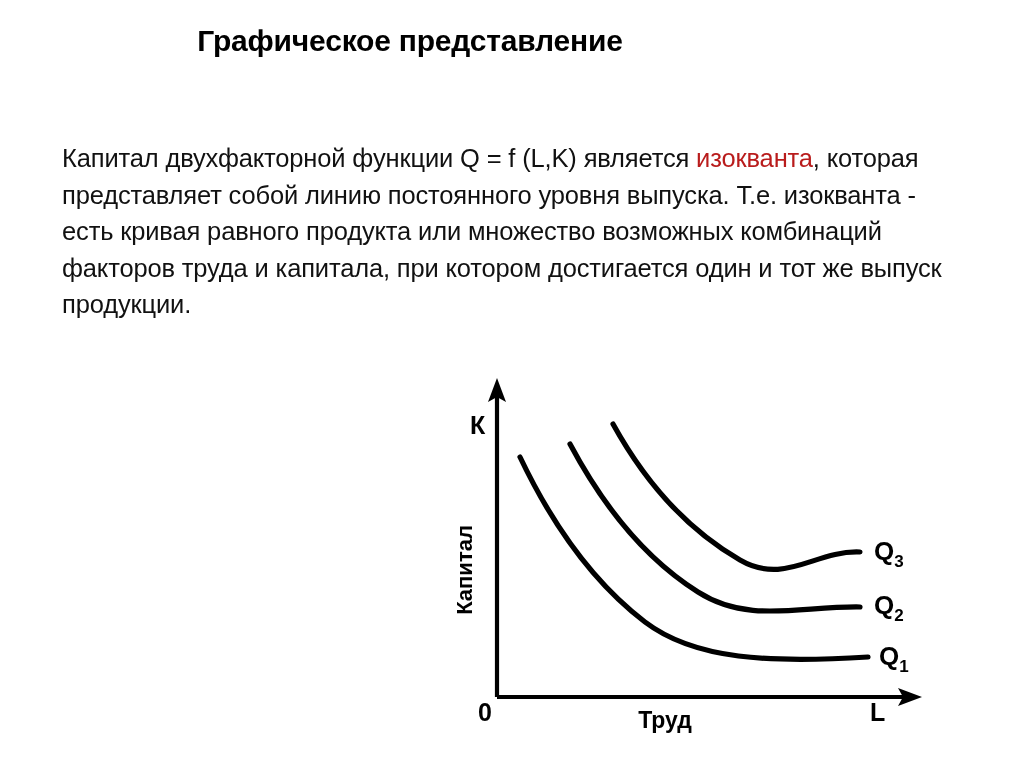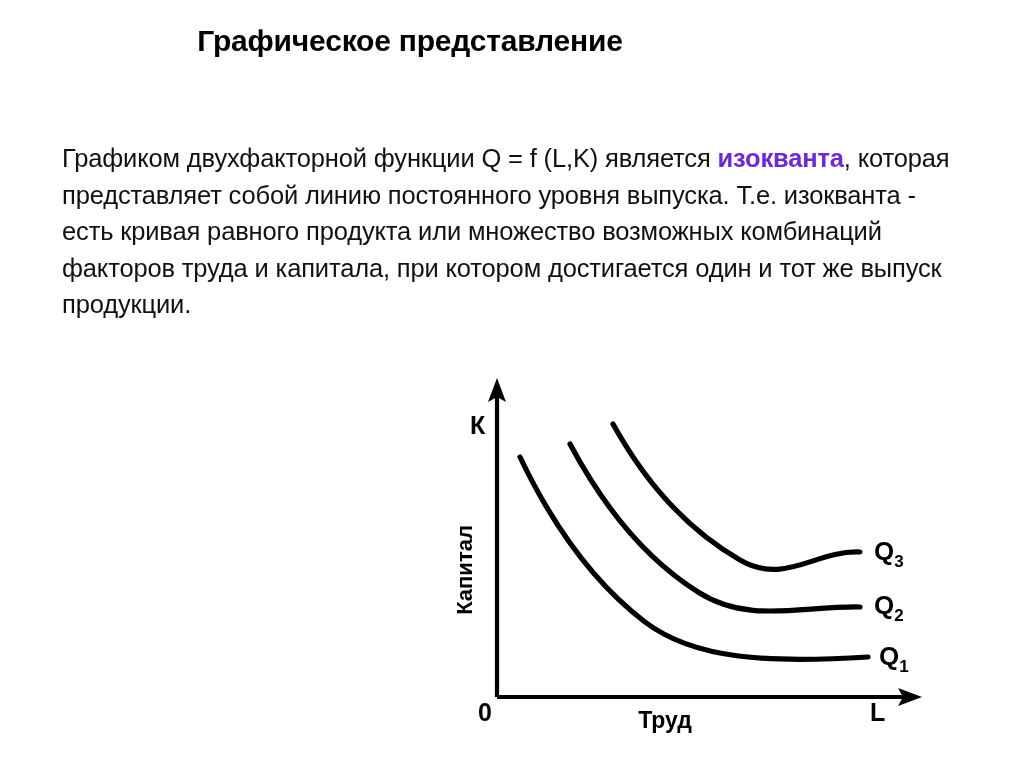--- a/index.html
+++ b/index.html
@@ -38,22 +38,22 @@
     left: 62px;
     top: 140px;
     width: 900px;
     font-size: 25.5px;
     line-height: 36.5px;
     color: #111111;
     letter-spacing: -0.15px;
     white-space: normal;
   }
   #body-paragraph .term {
-    color: #6d28d9;
-    font-weight: bold;
+    color: #b91c1c;
+    font-weight: normal;
   }
 
   
   #isoquant-chart {
     position: absolute;
     left: 430px;
     top: 370px;
     width: 520px;
     height: 370px;
   }
@@ -89,21 +89,21 @@
   .q-label  { font-size: 26px; font-weight: bold; }
   .q-sub    { font-size: 17px; font-weight: bold; }
 </style>
 </head>
 <body>
 
 <div id="slide-title">
   <span class="tline">Графическое представление</span>
 </div>
 
-<div id="body-paragraph"><span>Графиком двухфакторной функции Q = f (L,K) является </span><span class="term">изокванта</span><span>, которая представляет собой линию постоянного уровня выпуска. Т.е. изокванта - есть кривая равного продукта или множество возможных комбинаций факторов труда и капитала, при котором достигается один и тот же выпуск продукции.</span></div>
+<div id="body-paragraph"><span>Капитал двухфакторной функции Q = f (L,K) является </span><span class="term">изокванта</span><span>, которая представляет собой линию постоянного уровня выпуска. Т.е. изокванта - есть кривая равного продукта или множество возможных комбинаций факторов труда и капитала, при котором достигается один и тот же выпуск продукции.</span></div>
 
 <div id="isoquant-chart">
   <svg viewBox="0 0 520 370" xmlns="http://www.w3.org/2000/svg">
 
     <line class="axis-line" x1="67" y1="327" x2="67" y2="22"></line>
     <polygon class="arrow-head" points="67,8 58,32 67,27 76,32"></polygon>
 
     <line class="axis-line" x1="67" y1="327" x2="478" y2="327"></line>
     <polygon class="arrow-head" points="492,327 468,318 473,327 468,336"></polygon>
 

